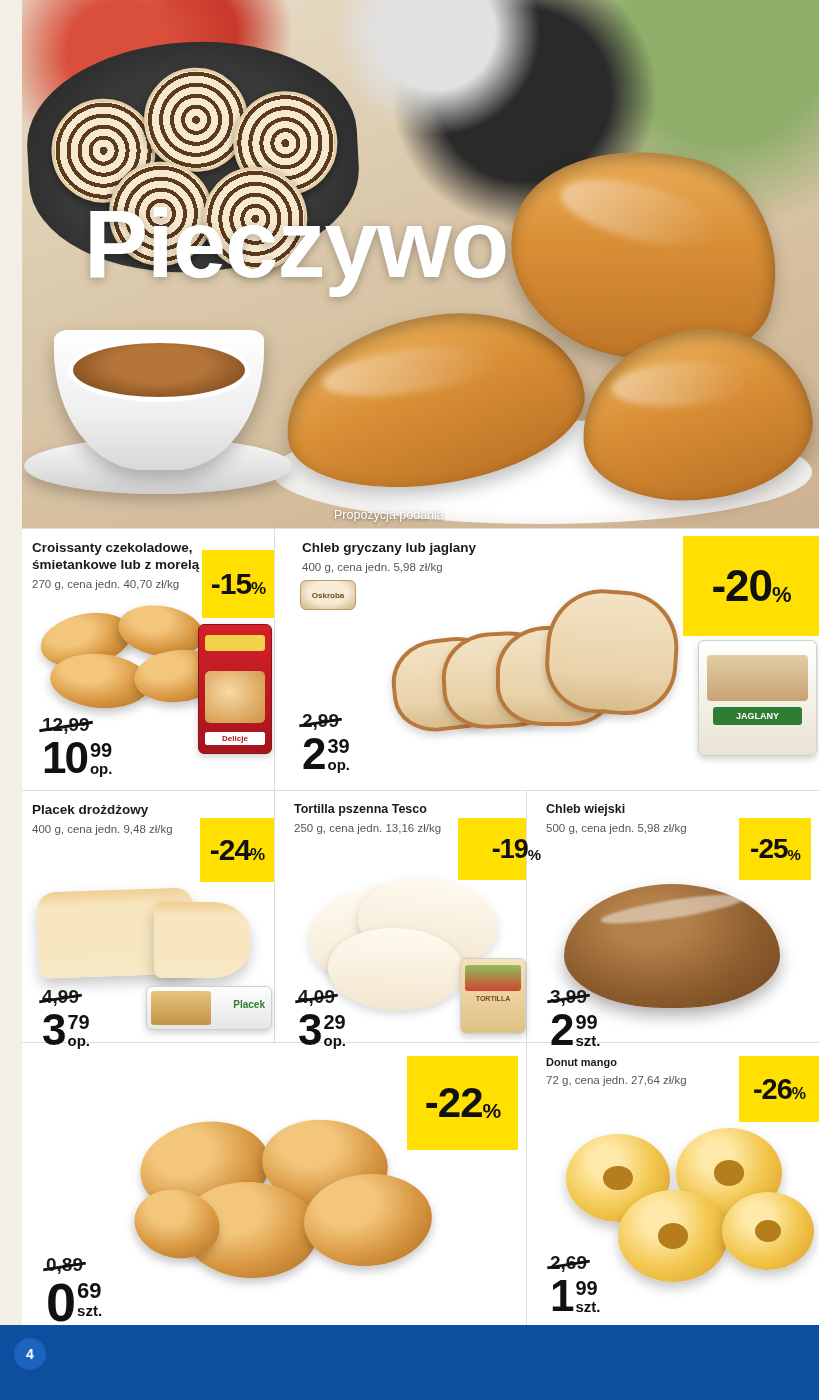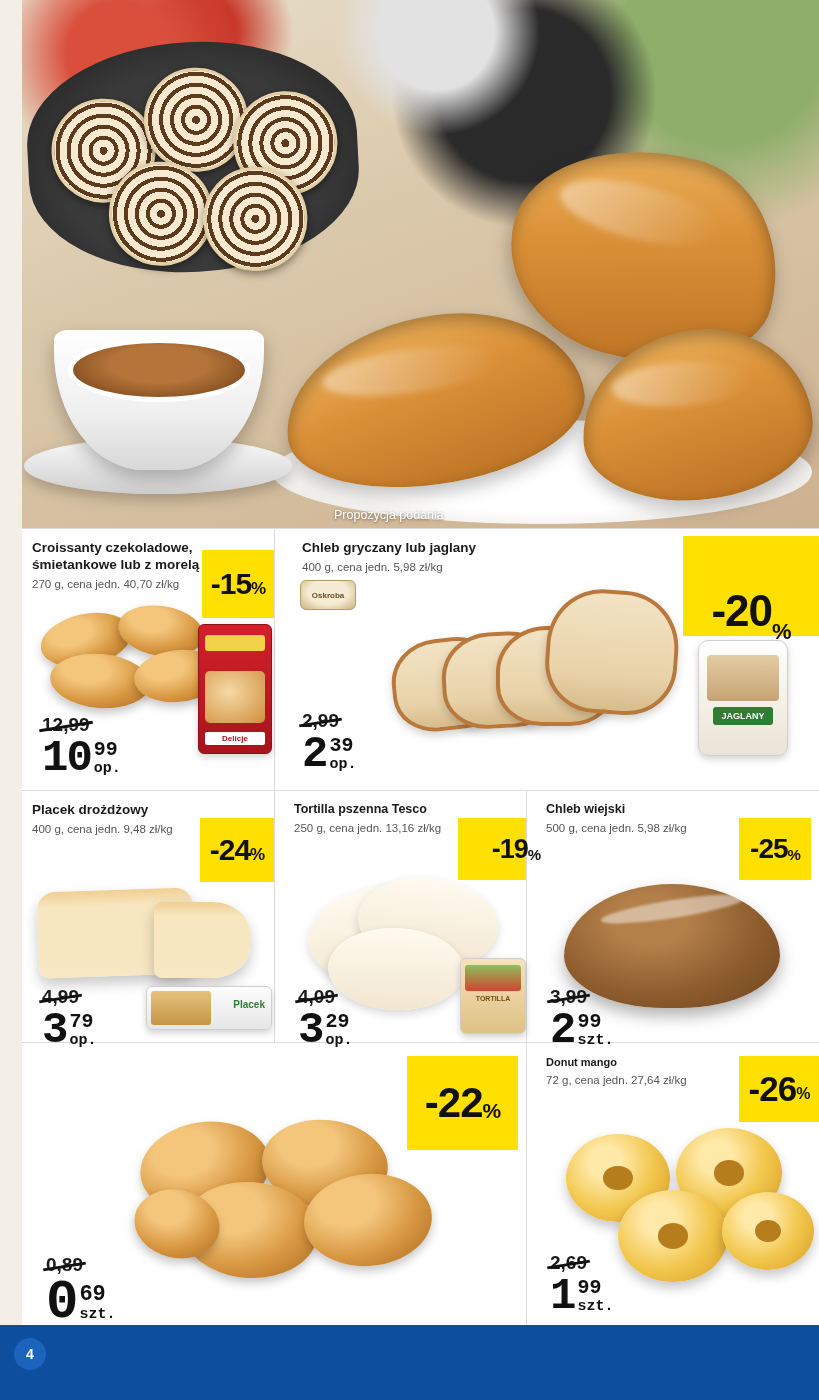--- a/index.html
+++ b/index.html
@@ -132,21 +132,21 @@
   .badge .pct { font-size:17px; font-weight:700; position:relative; top:5px; }
 
   .oldprice {
     position:relative; font-size:19px; font-weight:700; color:#1a1a1a;
     display:inline-block;
   }
   .oldprice::after {
     content:""; position:absolute; left:-3px; right:-3px; top:52%; height:2.5px;
     background:#111; transform:rotate(-9deg);
   }
-  .newprice { display:flex; align-items:center; margin-top:2px;font-family:Liberation Mono, monospace; }
+  .newprice { display:flex; align-items:flex-start; margin-top:2px; }
   .newprice .big { font-size:44px; font-weight:700; color:#111; line-height:.92; letter-spacing:-2px; }
   .newprice .right { margin-left:3px; margin-top:2px; }
   .newprice .cents { font-size:20px; font-weight:700; color:#111; line-height:1; }
   .newprice .unit { font-size:15px; font-weight:700; color:#111; line-height:1.1; margin-top:1px; }
   .bun {
     position:absolute;
     background:radial-gradient(ellipse at 35% 30%, #f3c67c 0 25%, #d79640 60%, #a96a22 100%);
     border-radius:50%;
     box-shadow:0 5px 10px rgba(0,0,0,.22);
   }
@@ -233,20 +233,21 @@
       </div>
       <div class="cr3 croissant">
         <div class="cr-shine"></div>
       </div>
 
       <div class="saucer"></div>
       <div class="cup">
         <div class="cup-coffee"></div>
       </div>
 
+      <div class="hero-title">Pieczywo</div>
       <div class="hero-note">Propozycja podania</div>
     </div>
 
     <div class="sep-h" style="left:0; top:528px; width:797px;"></div>
     <div class="sep-v" style="left:252px; top:528px; height:262px;"></div>
     <div class="sep-h" style="left:0; top:790px; width:797px;"></div>
     <div class="sep-v" style="left:252px; top:790px; height:252px;"></div>
     <div class="sep-v" style="left:504px; top:790px; height:252px;"></div>
     <div class="sep-h" style="left:0; top:1042px; width:797px;"></div>
     <div class="sep-v" style="left:504px; top:1042px; height:283px;"></div>
@@ -289,32 +290,32 @@
       <div style="position:absolute; left:28px; top:12px; width:340px;">
         <div class="ptitle">Chleb gryczany lub jaglany</div>
         <div class="psub">400 g, cena jedn. 5,98 zł/kg</div>
       </div>
 
       <div style="position:absolute; left:26px; top:52px; width:56px; height:30px; border-radius:6px;
                   background:radial-gradient(ellipse at 50% 40%, #f6ecd6 0 50%, #cdb27e 100%);
                   border:1px solid #b89d67; display:flex; align-items:center; justify-content:center;
                   font-size:8px; font-weight:700; color:#6b4f21;">Oskroba</div>
 
-      <div class="badge" style="left:409px; top:8px; width:136px; height:100px;align-items:flex-end;">
+      <div class="badge" style="left:409px; top:8px; width:136px; height:100px;">
         <span style="font-size:44px;">-20</span>
         <span class="pct" style="font-size:22px; top:9px;">%</span>
       </div>
 
       <div class="bread-slice" style="left:118px; top:110px; width:112px; height:92px; transform:rotate(-6deg);"></div>
       <div class="bread-slice" style="left:168px; top:104px; width:116px; height:96px; transform:rotate(-3deg);"></div>
       <div class="bread-slice" style="left:222px; top:98px; width:120px; height:100px; transform:rotate(0deg);"></div>
       <div class="bread-slice" style="left:272px; top:62px; width:132px; height:124px; transform:rotate(4deg);"></div>
 
-      <div class="pack" style="left:424px; top:112px; width:90px; height:116px;
-                  background:linear-gradient(180deg, rgba(255,255,255,.92), rgba(232,226,210,.95));border-radius:10px;">
+      <div class="pack" style="left:424px; top:112px; width:119px; height:116px;
+                  background:linear-gradient(180deg, rgba(255,255,255,.92), rgba(232,226,210,.95));">
         <div style="position:absolute; left:8px; top:14px; right:8px; height:46px;
                     background:linear-gradient(180deg,#e3cda2,#c6a374); border-radius:4px;"></div>
         <div style="position:absolute; left:14px; top:66px; right:14px; height:18px; background:#2f7d32; border-radius:3px;
                     color:#fff; font-size:9px; font-weight:700; text-align:center; line-height:18px;">JAGLANY</div>
       </div>
 
       <div style="position:absolute; left:28px; top:182px;">
         <div class="oldprice">2,99</div>
         <div class="newprice">
           <div class="big">2</div>
@@ -442,21 +443,21 @@
       </div>
     </div>
 
     <div class="cell" style="left:504px; top:1042px; width:293px; height:283px;">
       <div style="position:absolute; left:20px; top:14px; width:170px;">
         <div class="ptitle" style="font-size:11px;">Donut mango</div>
         <div class="psub">72 g, cena jedn. 27,64 zł/kg</div>
       </div>
 
       <div class="badge" style="left:213px; top:14px; width:80px; height:66px;">
-        <span style="font-size:35px;text-align:right;">-26</span>
+        <span style="font-size:29px;text-align:right;">-26</span>
         <span class="pct" style="font-size:16px;">%</span>
       </div>
 
       <div class="donut" style="left:40px; top:92px; width:104px; height:88px;"></div>
       <div class="donut" style="left:150px; top:86px; width:106px; height:90px;"></div>
       <div class="donut" style="left:92px; top:148px; width:110px; height:92px;"></div>
       <div class="donut" style="left:196px; top:150px; width:92px; height:78px;"></div>
 
       <div style="position:absolute; left:24px; top:210px;">
         <div class="oldprice">2,69</div>

